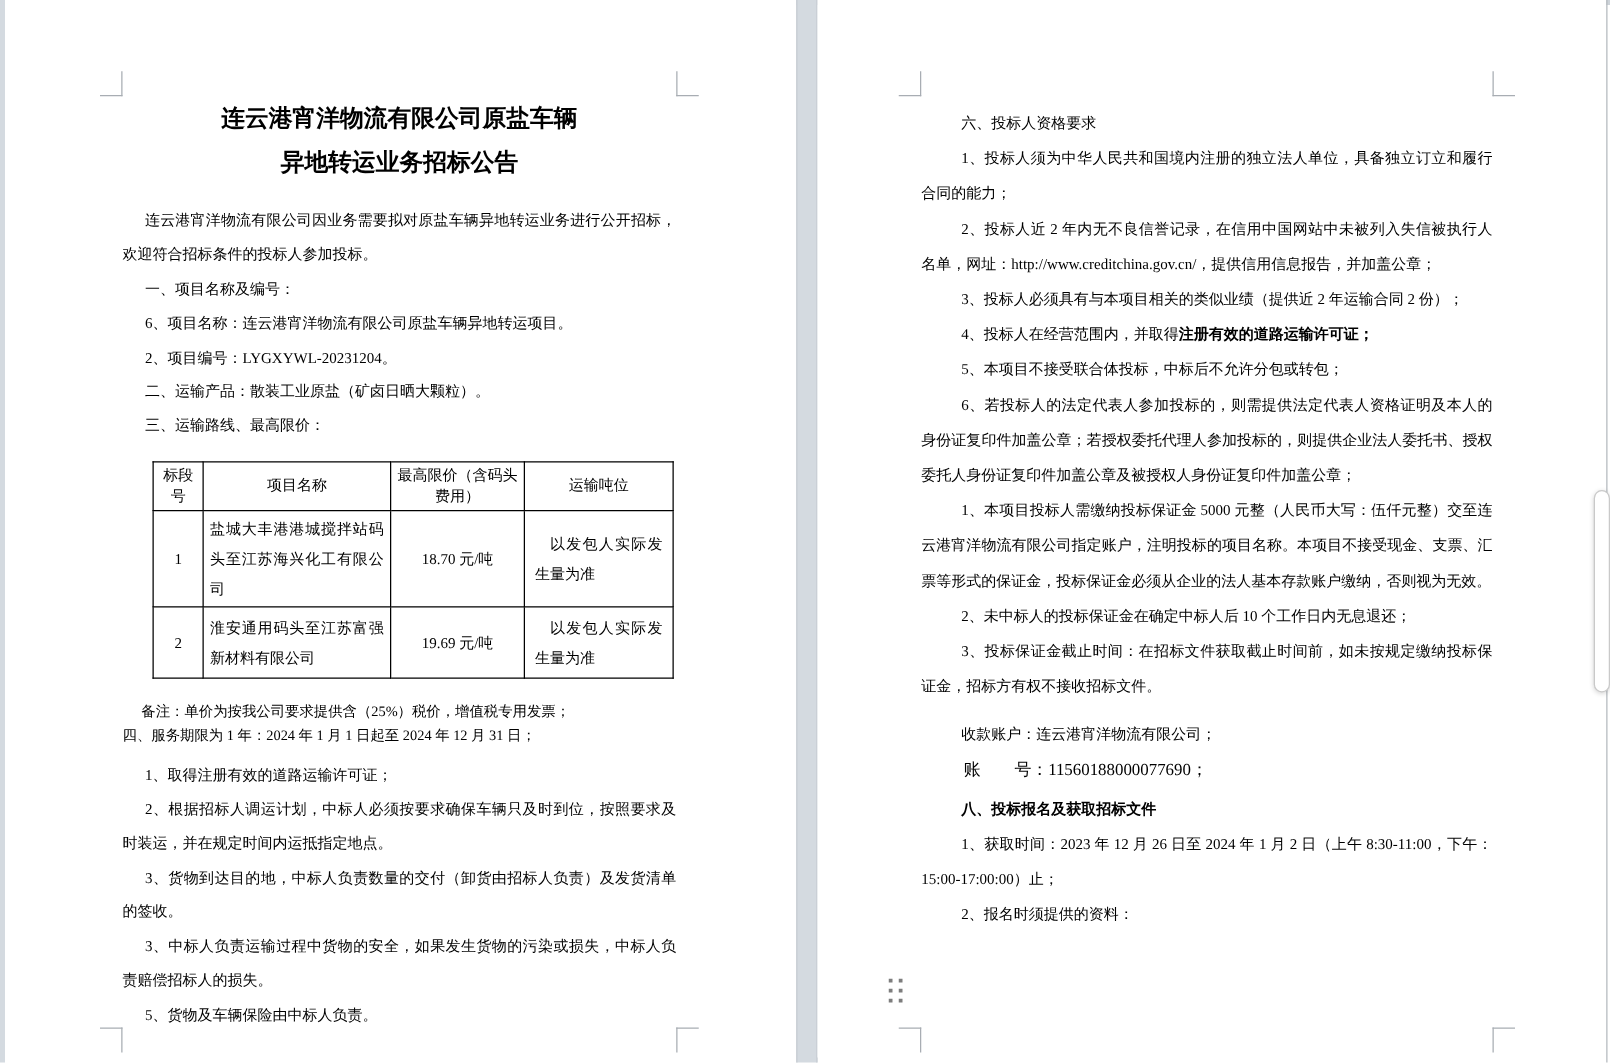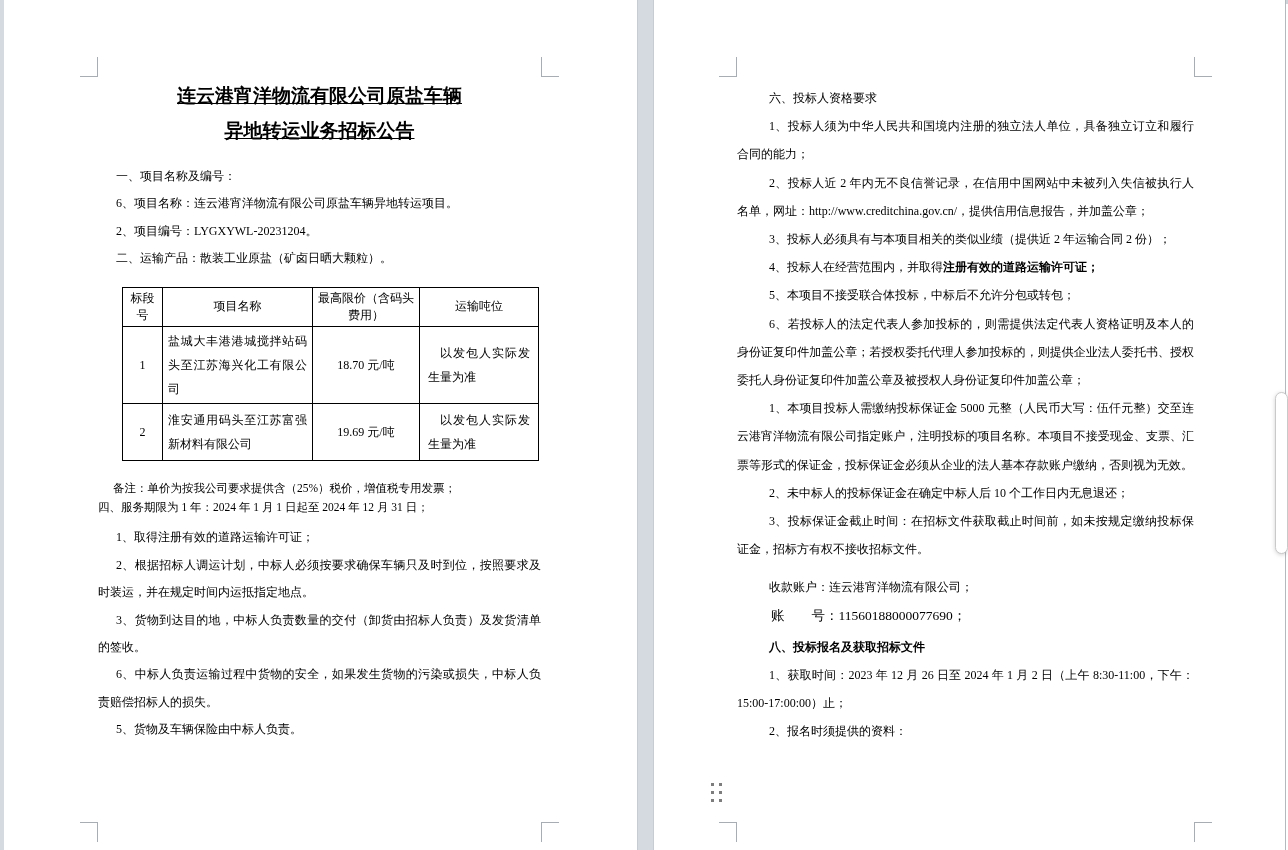--- a/index.html
+++ b/index.html
@@ -21,21 +21,21 @@
   
   .mark{position:absolute;width:18px;height:20px;box-sizing:border-box;}
   .mark.tl{border-right:1px solid #a8adb3;border-bottom:1px solid #a8adb3;}
   .mark.tr{border-left:1px solid #a8adb3;border-bottom:1px solid #a8adb3;}
   .mark.bl{border-right:1px solid #a8adb3;border-top:1px solid #a8adb3;}
   .mark.br{border-left:1px solid #a8adb3;border-top:1px solid #a8adb3;}
   
   .content{position:absolute;text-align:justify;}
   #c1{left:94px;top:78px;width:443px;}
   #c2{left:83px;top:84px;width:457px;}
-  .doc-title{font-size:19px;font-weight:bold;line-height:35px;text-align:center;margin:0 0 15px 0;text-decoration:underline;}
+  .doc-title{font-size:19px;font-weight:bold;line-height:35px;text-align:center;margin:0 0 15px 0;}
   .para{margin:0;font-size:12px;line-height:27.4px;}
   #c2 .para{line-height:28.2px;}
   .p-indent{text-indent:18px;}
   .p-indent2{text-indent:32px;}
   .tight .para{font-size:11.5px;line-height:19.4px;}
   .p-note{text-indent:15px;}
   .p-flush{text-indent:0;}
   #c1-items{margin-top:7px;}
   .p-bold{font-weight:bold;}
   .b{font-weight:bold;}
@@ -71,24 +71,26 @@
 <div class="canvas">
 
   <div class="page" id="page-1">
     <div class="content" id="c1">
       <div class="doc-title">
         <div>连云港宵洋物流有限公司原盐车辆</div>
         <div>异地转运业务招标公告</div>
       </div>
 
       <div id="c1-top">
+          <p class="para p-indent"><span>连云港宵洋物流有限公司因业务需要拟对原盐车辆异地转运业务进行公开招标，欢迎符合招标条件的投标人参加投标。</span></p>
           <p class="para p-indent"><span>一、项目名称及编号：</span></p>
           <p class="para p-indent"><span>6、项目名称：连云港宵洋物流有限公司原盐车辆异地转运项目。</span></p>
           <p class="para p-indent"><span>2、项目编号：LYGXYWL-20231204。</span></p>
           <p class="para p-indent"><span>二、运输产品：散装工业原盐（矿卤日晒大颗粒）。</span></p>
+          <p class="para p-indent"><span>三、运输路线、最高限价：</span></p>
         </div>
 
       <table class="tbl">
         <colgroup>
           <col class="col-no">
             <col class="col-name">
             <col class="col-price">
             <col class="col-ton">
         </colgroup>
         <thead>
@@ -117,21 +119,21 @@
 
       <div class="tight">
           <p class="para p-note"><span>备注：单价为按我公司要求提供含（25%）税价，增值税专用发票；</span></p>
           <p class="para p-flush"><span>四、服务期限为 1 年：2024 年 1 月 1 日起至 2024 年 12 月 31 日；</span></p>
         </div>
 
       <div id="c1-items">
           <p class="para p-indent"><span>1、取得注册有效的道路运输许可证；</span></p>
           <p class="para p-indent"><span>2、根据招标人调运计划，中标人必须按要求确保车辆只及时到位，按照要求及时装运，并在规定时间内运抵指定地点。</span></p>
           <p class="para p-indent"><span>3、货物到达目的地，中标人负责数量的交付（卸货由招标人负责）及发货清单的签收。</span></p>
-          <p class="para p-indent"><span>6、中标人负责运输过程中货物的安全，如果发生货物的污染或损失，中标人负责赔偿招标人的损失。</span></p>
+          <p class="para p-indent"><span>3、中标人负责运输过程中货物的安全，如果发生货物的污染或损失，中标人负责赔偿招标人的损失。</span></p>
           <p class="para p-indent"><span>5、货物及车辆保险由中标人负责。</span></p>
           <p class="para p-indent"></p>
         </div>
     </div>
 
     <div class="mark tl" style="left:76px;top:57px;"></div>
     <div class="mark tr" style="left:537px;top:57px;"></div>
     <div class="mark bl" style="left:76px;top:822px;"></div>
     <div class="mark br" style="left:537px;top:822px;"></div>
   </div>

